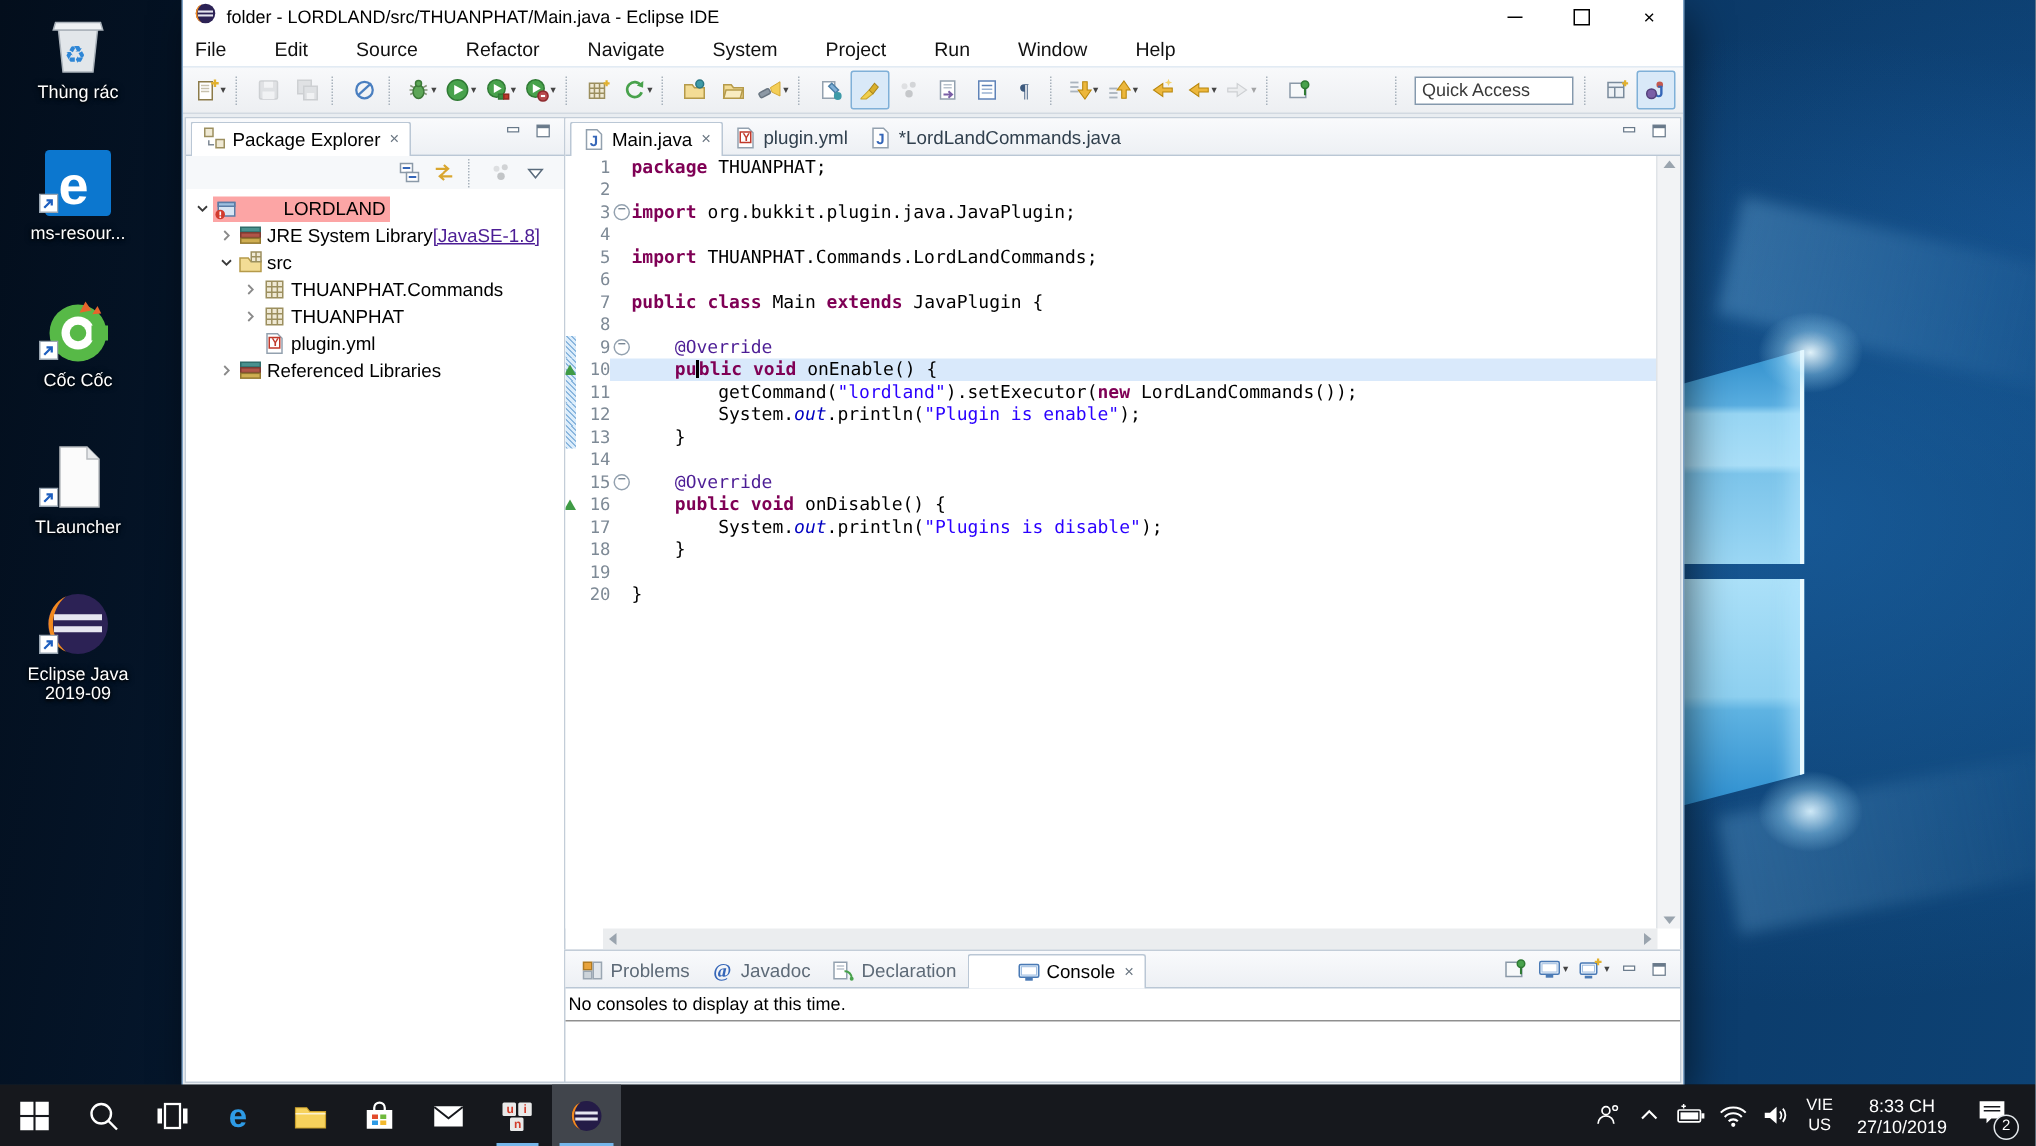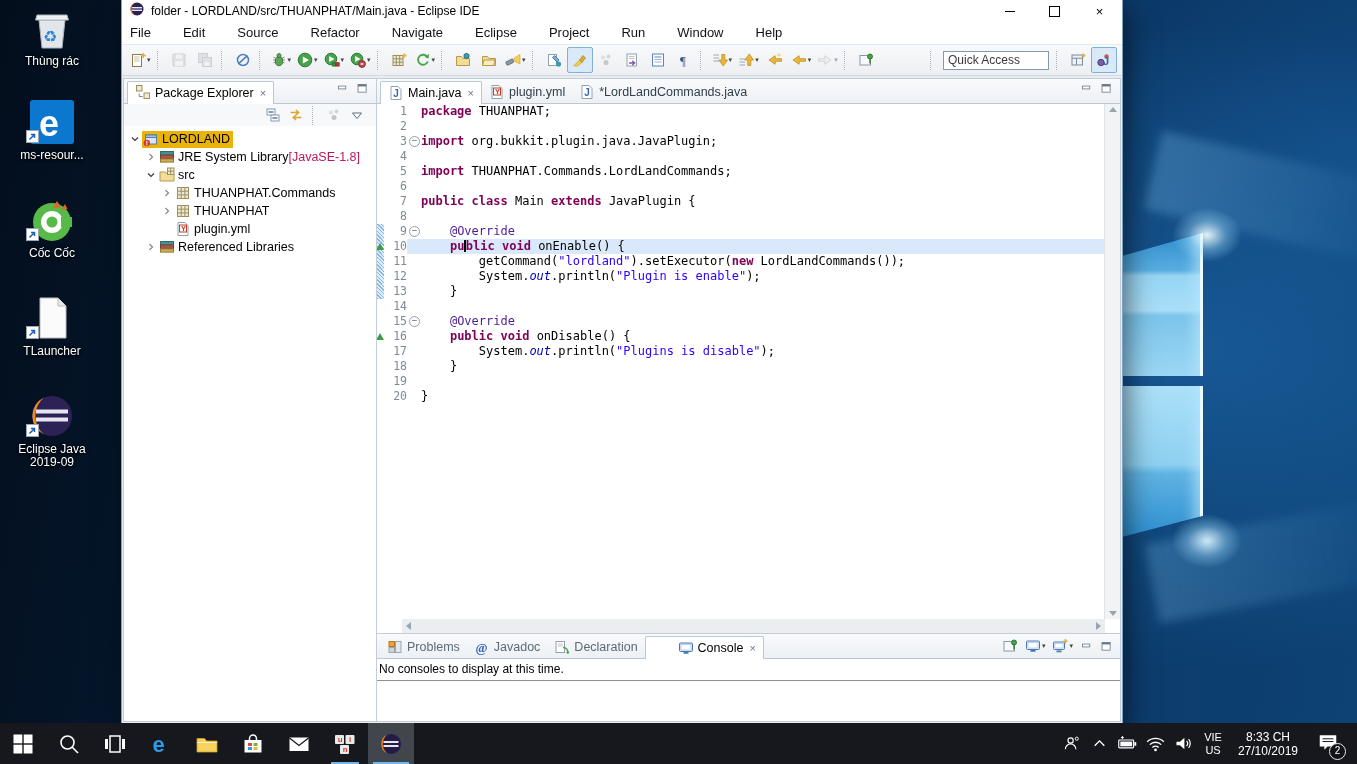--- a/index.html
+++ b/index.html
@@ -70,24 +70,24 @@
   .viewtools{height:22px;display:flex;justify-content:flex-end;align-items:center;gap:3px;
     padding-right:9px;background:#f6f8fa;}
   .vti{height:20px;min-width:20px;display:flex;align-items:center;justify-content:center;border-radius:2px;}
   .vti.disabled{opacity:.5;filter:grayscale(70%);}
   
   .tree{padding-top:4px;}
   .trow{height:18px;display:flex;align-items:center;font-size:12.5px;color:#000;}
   .chev{width:14px;display:flex;justify-content:center;}
   .ticon{width:17px;display:flex;justify-content:center;}
   .tgrp{display:flex;align-items:center;padding:0 3px 0 0;height:17px;}
-  .trow.sel .tgrp{background:#eab308;}
+  .trow.sel .tgrp{background:#fca5a5;gap:27px;}
   .tlabel{padding-left:3px;}
   .tdec{color:#94form;}
-  .tdec{color:#be185d;}
+  .tdec{color:#4c1d95;text-decoration:underline;}
   
   .codearea{position:absolute;left:0;top:25px;right:15px;bottom:14px;background:#fff;overflow:hidden;
     font-family:"DejaVu Sans Mono","Liberation Mono",monospace;font-size:12px;}
   .cl{height:15px;display:flex;align-items:stretch;line-height:15px;}
   .cl.cur{background:linear-gradient(90deg,#fff 30px,#d9e9fb 30px);}
   .dcol{width:7px;position:relative;flex:0 0 auto;}
   .dcol.hatch{background-image:repeating-linear-gradient(45deg,#8ab6de 0,#8ab6de 1px,#dcedfb 1px,#dcedfb 2.6px);}
   .ovr{position:absolute;left:-1px;top:4px;width:0;height:0;border-left:4.5px solid transparent;
     border-right:4.5px solid transparent;border-bottom:7.5px solid #3f9b45;}
   .ncol{width:23px;text-align:right;color:#7e8a96;font-size:11.5px;padding-right:1px;flex:0 0 auto;}
@@ -232,21 +232,21 @@
         </div>
         <div class="wbtn">×</div>
       </div>
   </div>
   <div class="menubar" id="menubar">
       <div class="mitem">File</div>
       <div class="mitem">Edit</div>
       <div class="mitem">Source</div>
       <div class="mitem">Refactor</div>
       <div class="mitem">Navigate</div>
-      <div class="mitem">Eclipse</div>
+      <div class="mitem">System</div>
       <div class="mitem">Project</div>
       <div class="mitem">Run</div>
       <div class="mitem">Window</div>
       <div class="mitem">Help</div>
     </div>
   <div class="toolbar">
     <div id="tbitems" class="tbitems">
         <div class="titem">
           <svg viewBox="0 0 16 16" width="16" height="16">
             <rect x="2.5" y="2.5" width="9" height="12" fill="#fff" stroke="#8c7b4a"></rect>

